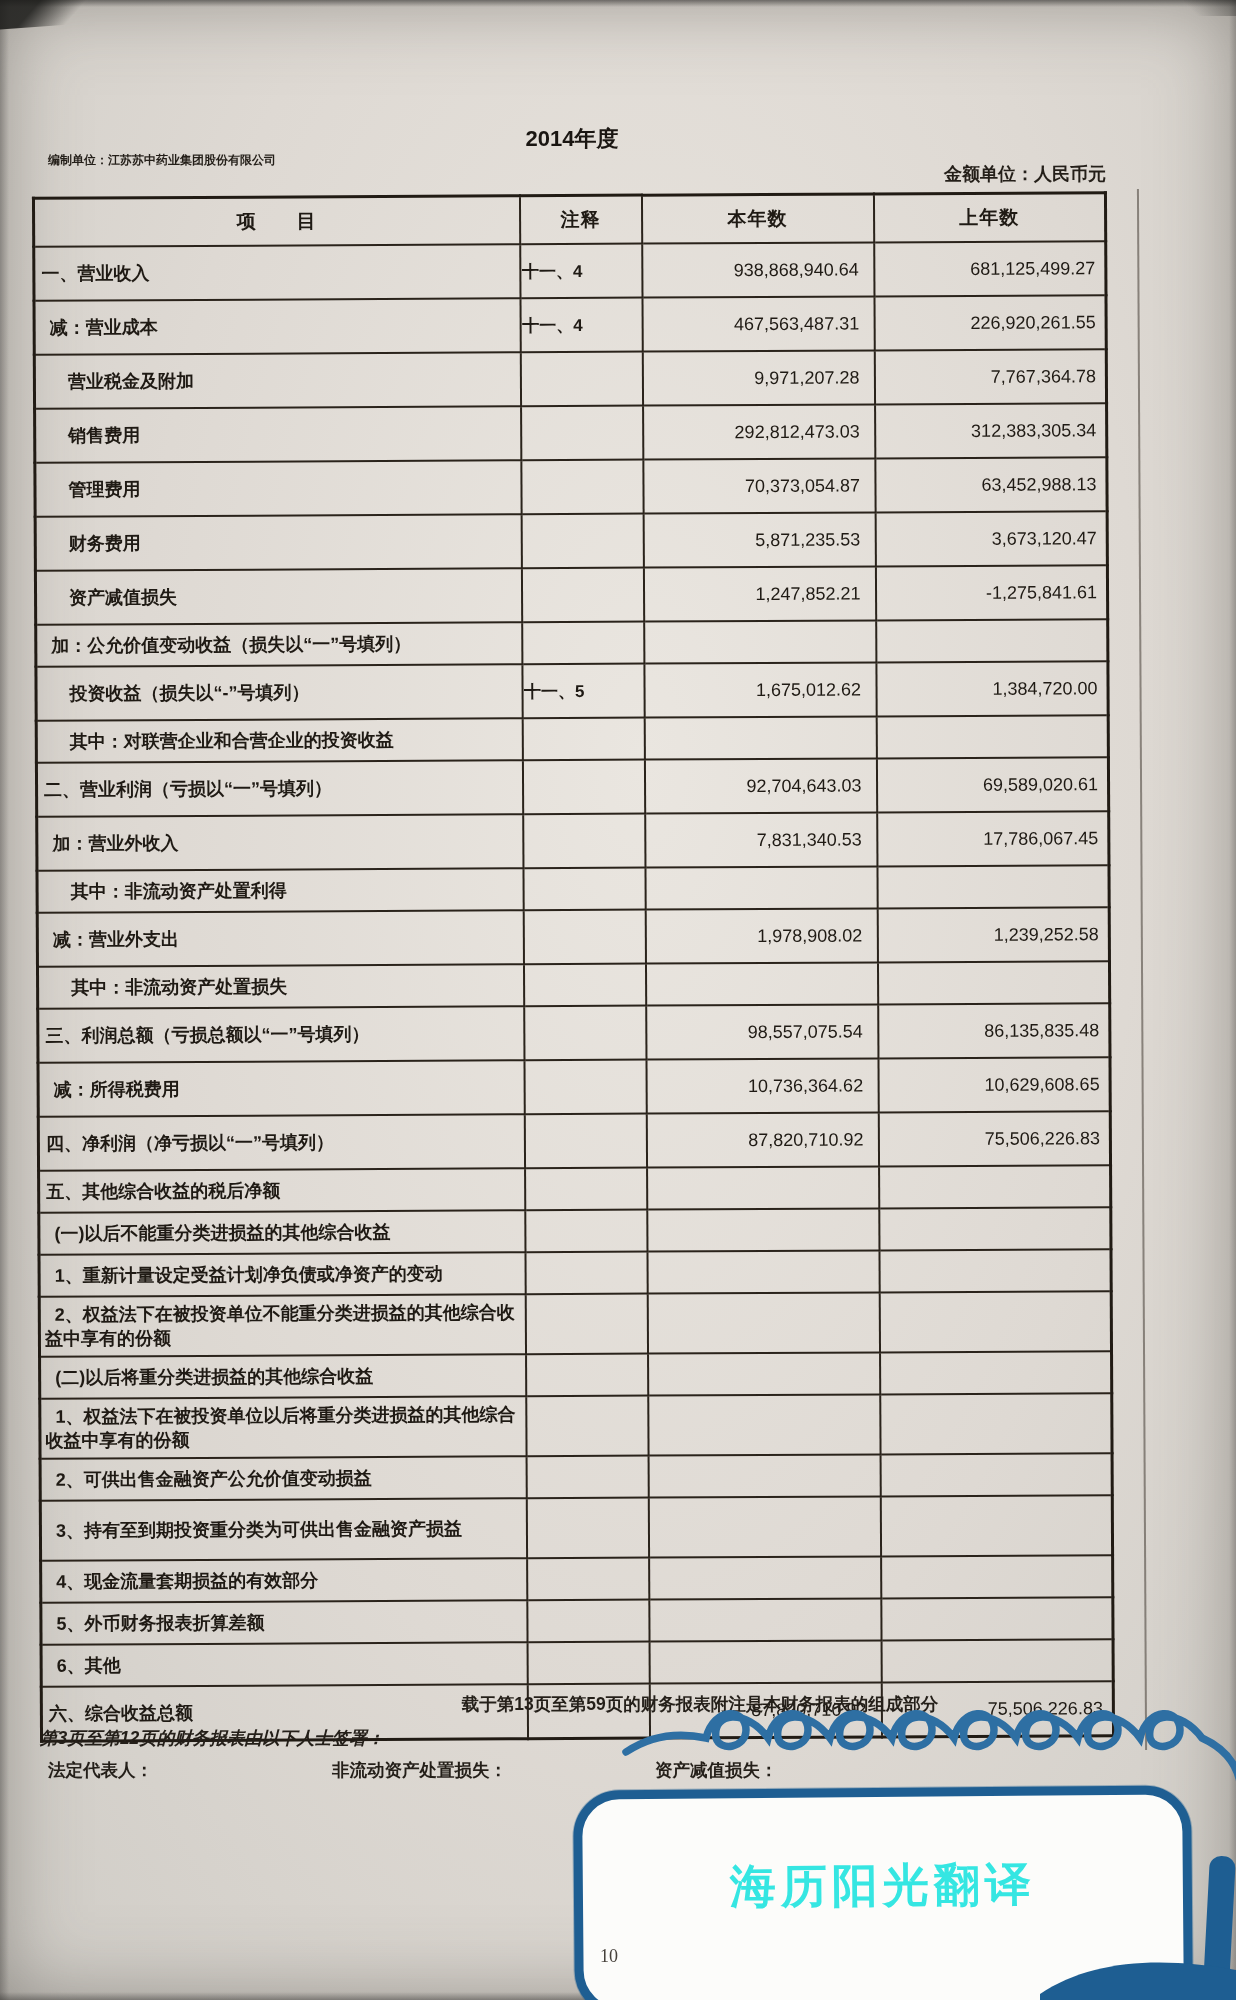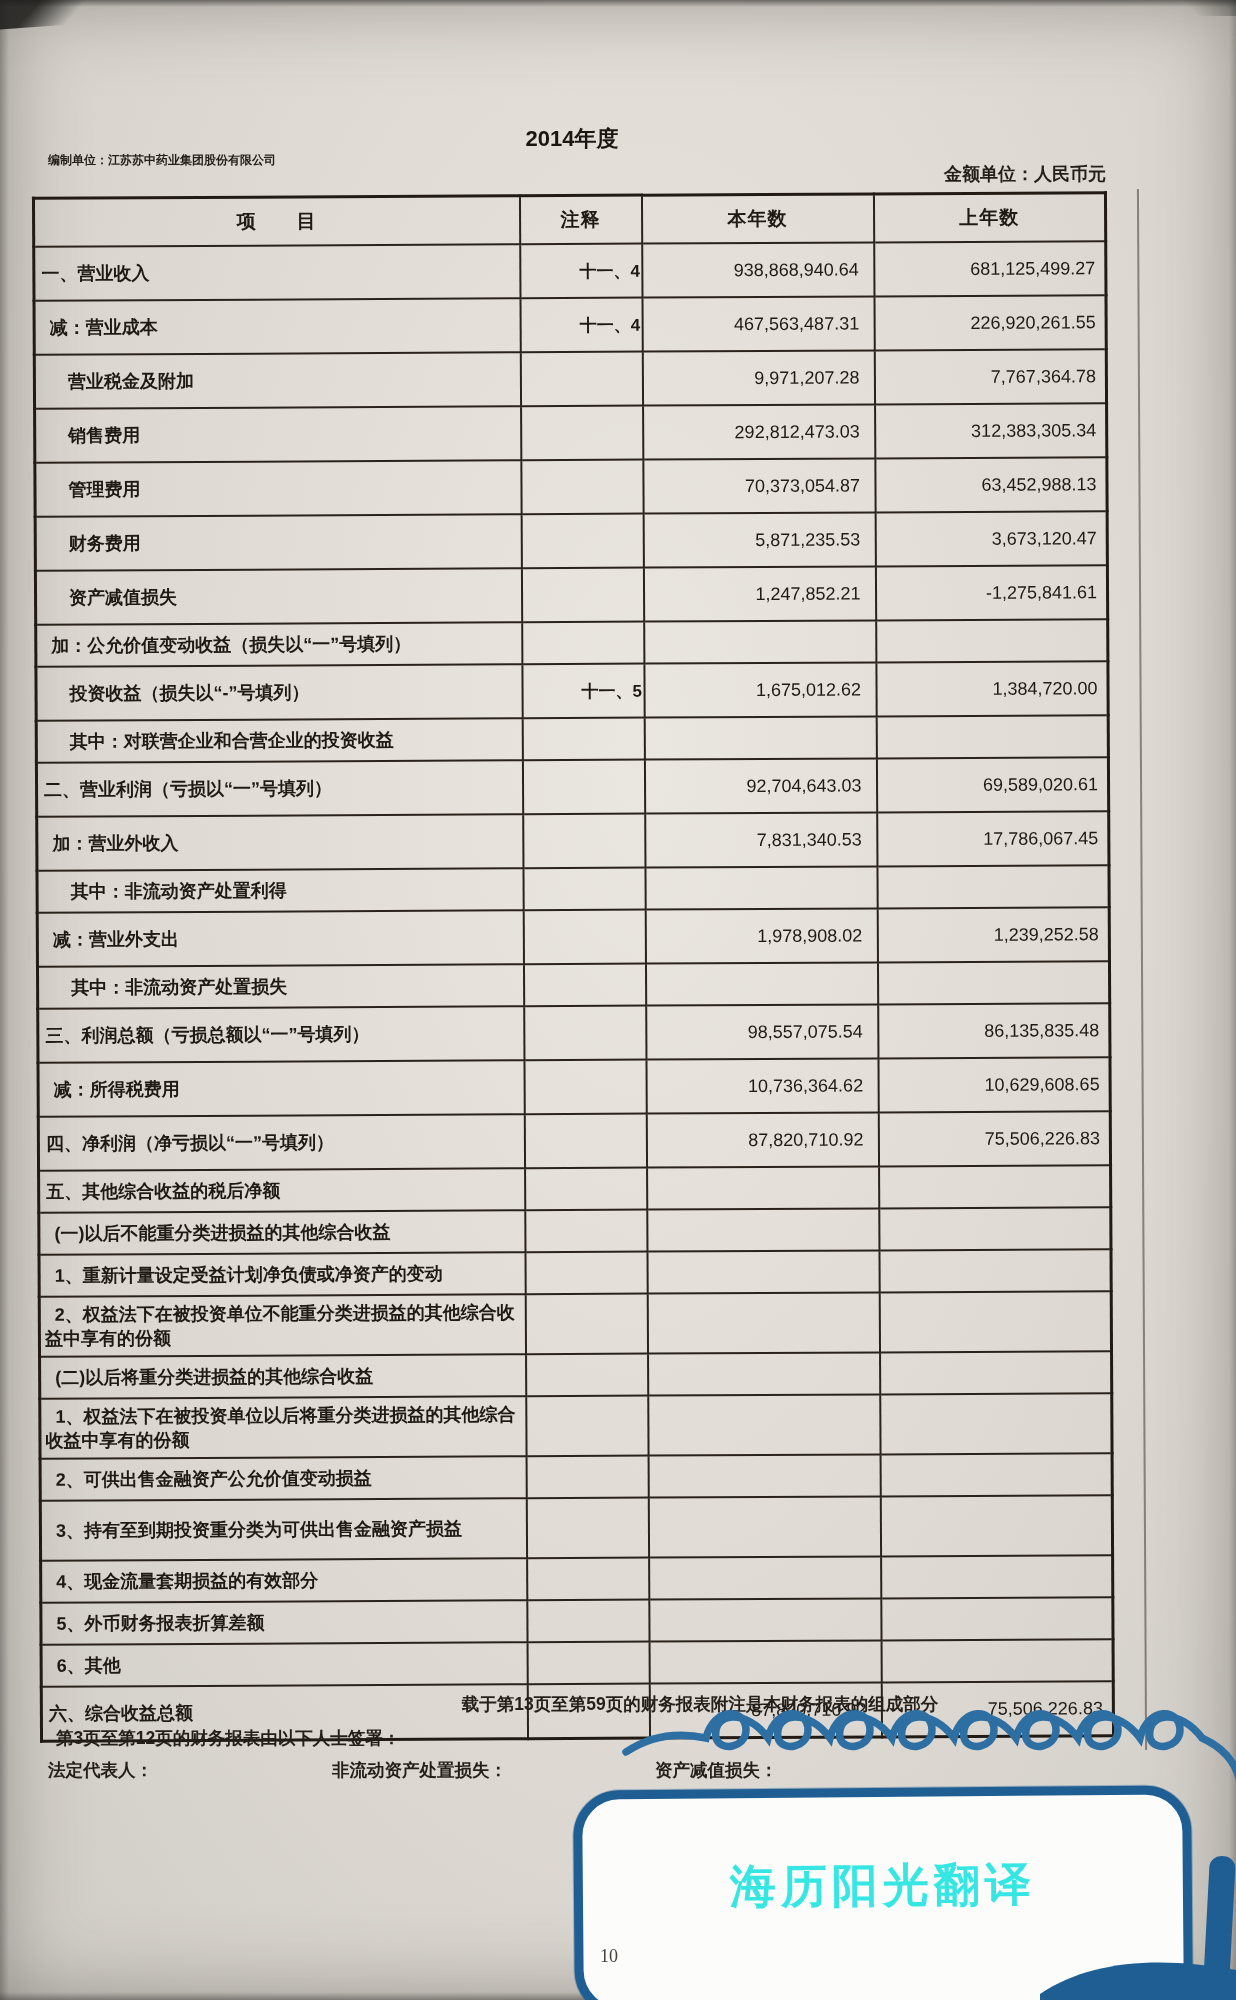--- a/index.html
+++ b/index.html
@@ -26,37 +26,37 @@
   .doc-period{position:absolute;left:36px;top:124px;width:1072px;text-align:center;
     font-size:22px;font-weight:bold;color:#1a1612;}
   .meta-left{position:absolute;left:40px;top:152px;font-size:12px;font-weight:600;color:#241f19;margin-left:8px;}
   .meta-right{position:absolute;right:130px;top:162px;font-size:18px;font-weight:600;color:#241f19;}
 
   .table-wrap{position:absolute;left:36px;top:194px;width:1072px;transform:rotate(-0.3deg);}
   .table-wrap table{width:100%;border-collapse:collapse;table-layout:fixed;border:3px solid #211b14;}
   .table-wrap th,.table-wrap td{border:2px solid #2a231b;color:#1f1a14;overflow:hidden;}
   .table-wrap th{height:44px;font-size:19px;font-weight:600;letter-spacing:1px;text-align:center;}
   .c-item{font-size:18px;font-weight:600;text-align:left;}
-  .c-note{font-size:17px;font-weight:600;text-align:right;}
+  .c-note{font-size:17px;font-weight:600;text-align:left;}
   .c-num{font-size:18px;font-weight:500;text-align:right;padding-right:14px;font-family:"Liberation Sans","DejaVu Sans",sans-serif;}
   td.c-num:last-child{padding-right:9px;}
   .row-tall td{height:50px;}
   .row-short td{height:38px;}
   .row-double td{height:56px;}
   .row-double .c-item{line-height:1.35;}
   .lv0 .c-item{padding-left:6px;}
   .lv1 .c-item{padding-left:14px;}
   .lv2 .c-item{padding-left:32px;}
   .lv3 .c-item{padding-left:32px;}
   .lv4 .c-item{padding-left:4px;text-indent:10px;}
   .ghost-line{position:absolute;left:1105px;top:-2px;width:2px;height:101%;background:rgba(52,44,36,.5);}
 
   .footnote{position:absolute;left:180px;top:1692px;width:1040px;text-align:center;
     font-size:17.5px;font-weight:600;color:#241f19;}
-  .sign-note{position:absolute;left:56px;top:1726px;font-size:17.5px;font-weight:600;color:#241f19;}
+  .sign-note{position:absolute;left:40px;top:1726px;font-size:17.5px;font-weight:600;color:#241f19;font-style:italic;}
   .role{position:absolute;top:1758px;font-size:17.5px;font-weight:600;color:#241f19;}
   .role-1{left:48px;}
   .role-2{left:332px;}
   .role-3{left:655px;}
 
   .scribble{position:absolute;left:620px;top:1682px;width:616px;height:120px;pointer-events:none;}
   .bubble{
     position:absolute;left:574px;top:1788px;width:618px;height:226px;box-sizing:border-box;
     background:#fcfcfa;border:9px solid #1e5e92;border-radius:46px;
     transform:rotate(-0.5deg);

